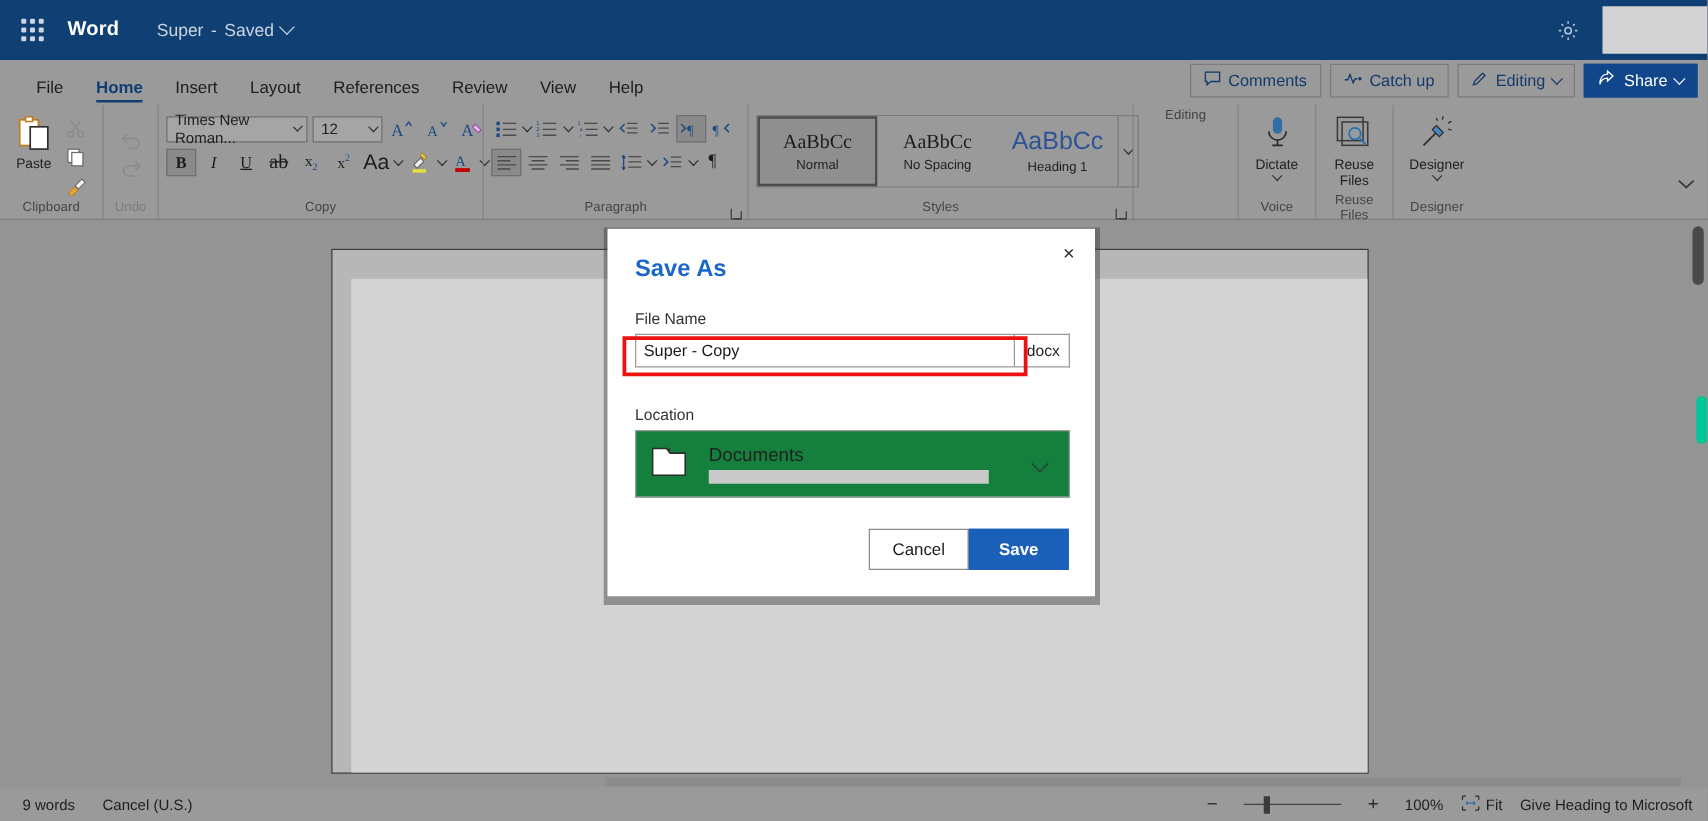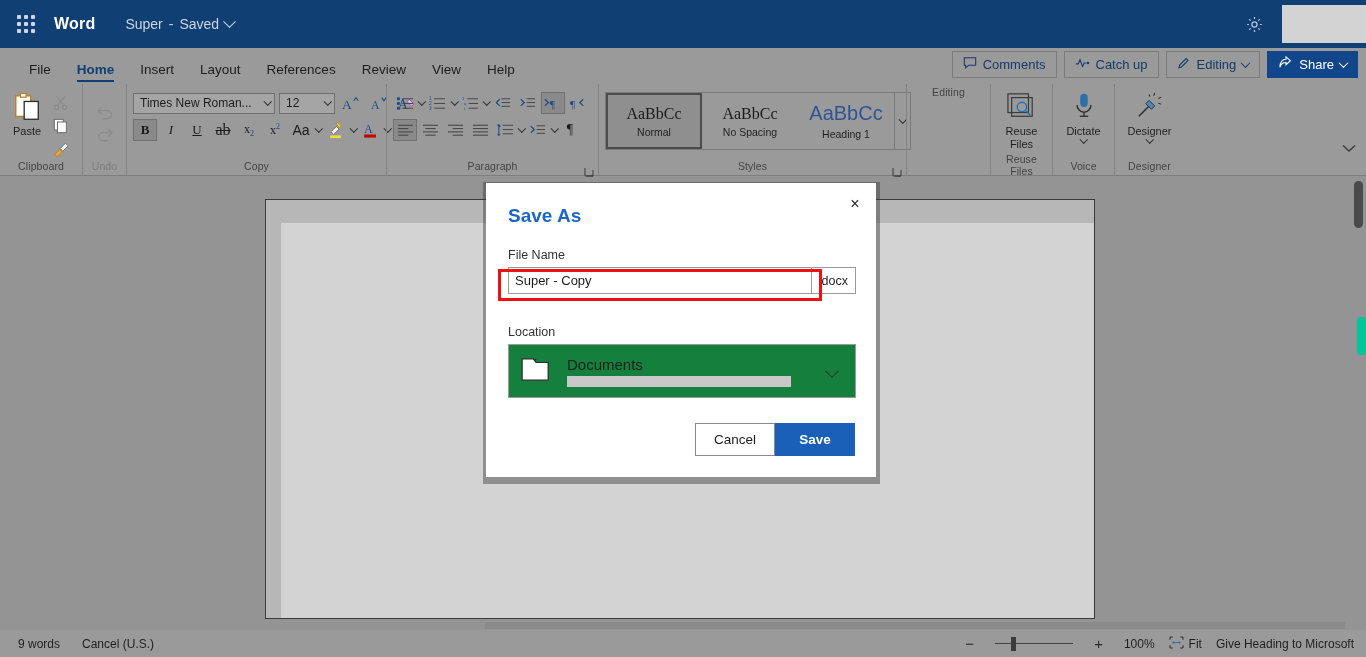--- a/index.html
+++ b/index.html
@@ -303,21 +303,21 @@
             <polyline points="14.5,4.5 18.8,8.6 14.5,12.5" fill="none" stroke="#8c8c8c" stroke-width="1.6"></polyline>
           </svg>
       </div>
     </div>
     <div class="group-label" style="color:#7d7d7d">Undo</div>
   </div>
 
   <div class="group" style="width:260px;">
     <div class="group-body" style="flex-direction:column;align-items:flex-start;gap:5px;padding-top:6px;justify-content:flex-start;">
       <div style="display:flex;gap:4px;align-items:center;">
-        <div class="combo" style="width:142px;">
+        <div class="combo" style="width:113px;">
           <span>Times New Roman...</span>
           <span class="mini-chev"></span>
         </div>
         <div class="combo" style="width:56px;">
           <span>12</span>
           <span class="mini-chev"></span>
         </div>
         <div class="sq">
           <svg width="18" height="17" viewBox="0 0 20 18">
               <text x="0" y="15" font-family="Liberation Serif, serif" font-size="15" fill="#1c4a86">A</text>
@@ -350,21 +350,21 @@
         <div class="sq">
             <span style="font-size:16px;color:#1b1b1b;text-decoration:line-through;font-family:'Liberation Serif',serif;">ab</span>
           </div>
         <div class="sq">
             <span style="font-size:12px;color:#1b1b1b;font-family:'Liberation Serif',serif;">x<sub style="color:#1c4a86;font-size:8px;">2</sub></span>
           </div>
         <div class="sq">
             <span style="font-size:12px;color:#1b1b1b;font-family:'Liberation Serif',serif;">x<sup style="color:#1c4a86;font-size:8px;">2</sup></span>
           </div>
         <div class="sq">
-            <span style="font-size:14px;color:#1b1b1b;">Aa</span>
+            <span style="font-size:17px;color:#1b1b1b;">Aa</span>
           </div>
         <span class="mini-chev"></span>
         <div class="sq">
           <svg width="17" height="18" viewBox="0 0 18 20">
               <path d="M4 12l6-6 3 3-6 6z" fill="#f2f2f2" stroke="#6a6a6a" stroke-width="1"></path>
               <path d="M9.5 3.5l4 4 2-2-4-4z" fill="#e8c547" stroke="#a8881d" stroke-width=".9"></path>
               <rect x="3" y="16" width="12" height="3" fill="#e8e03c"></rect>
             </svg>
         </div>
         <span class="mini-chev"></span>
@@ -565,55 +565,55 @@
     <span class="dlg-launch">
       <svg width="10" height="10" viewBox="0 0 10 10">
           <path d="M1 1v8h8" fill="none" stroke="#3b3b3b" stroke-width="1"></path>
           <polyline points="9,3 9,9 3,9" fill="none" stroke="#3b3b3b" stroke-width="1"></polyline>
         </svg>
     </span>
   </div>
 
   <div class="group" style="width:84px;">
     <div class="group-label">Editing</div>
+  </div>
+
+  <div class="group" style="width:62px;align-items:center;">
+    <div class="group-body" style="justify-content:center;padding-top:4px;align-items:flex-start;">
+      <div class="ico-btn">
+        <span>
+          <svg width="26" height="28" viewBox="0 0 26 30">
+            <rect x="9" y="2" width="8" height="14" rx="4" fill="#2f6fa8"></rect>
+            <path d="M5.5 14a7.5 7.5 0 0 0 15 0" fill="none" stroke="#2b2b2b" stroke-width="1.4"></path>
+            <line x1="13" y1="21.5" x2="13" y2="26" stroke="#2b2b2b" stroke-width="1.4"></line>
+            <line x1="8.5" y1="26" x2="17.5" y2="26" stroke="#2b2b2b" stroke-width="1.4"></line>
+          </svg>
+        </span>
+        <span class="lbl">Dictate</span>
+        <span class="mini-chev" style="margin-top:1px;"></span>
+      </div>
+    </div>
+    <div class="group-label">Voice</div>
   </div>
 
   <div class="group" style="width:62px;align-items:center;">
     <div class="group-body" style="justify-content:center;padding-top:4px;align-items:flex-start;">
       <div class="ico-btn">
         <span>
           <svg width="30" height="28" viewBox="0 0 32 30">
             <rect x="2" y="2" width="22" height="20" fill="none" stroke="#3a3a3a" stroke-width="1.3"></rect>
             <rect x="6" y="6" width="22" height="20" fill="none" stroke="#3a3a3a" stroke-width="1.3"></rect>
             <circle cx="17" cy="16" r="5" fill="none" stroke="#1c6fb8" stroke-width="1.4"></circle>
             <line x1="21" y1="20" x2="26" y2="25" stroke="#1c6fb8" stroke-width="1.4"></line>
           </svg>
         </span>
         <span class="lbl" style="line-height:13px;text-align:center;"><span>Reuse</span><br><span>Files</span></span>
       </div>
     </div>
     <div class="group-label">Reuse Files</div>
-  </div>
-
-  <div class="group" style="width:62px;align-items:center;">
-    <div class="group-body" style="justify-content:center;padding-top:4px;align-items:flex-start;">
-      <div class="ico-btn">
-        <span>
-          <svg width="26" height="28" viewBox="0 0 26 30">
-            <rect x="9" y="2" width="8" height="14" rx="4" fill="#2f6fa8"></rect>
-            <path d="M5.5 14a7.5 7.5 0 0 0 15 0" fill="none" stroke="#2b2b2b" stroke-width="1.4"></path>
-            <line x1="13" y1="21.5" x2="13" y2="26" stroke="#2b2b2b" stroke-width="1.4"></line>
-            <line x1="8.5" y1="26" x2="17.5" y2="26" stroke="#2b2b2b" stroke-width="1.4"></line>
-          </svg>
-        </span>
-        <span class="lbl">Dictate</span>
-        <span class="mini-chev" style="margin-top:1px;"></span>
-      </div>
-    </div>
-    <div class="group-label">Voice</div>
   </div>
 
   <div class="group" style="width:70px;align-items:center;">
     <div class="group-body" style="justify-content:center;padding-top:4px;align-items:flex-start;">
       <div class="ico-btn">
         <span>
           <svg width="28" height="28" viewBox="0 0 30 30">
             <path d="M3 26l14-14" stroke="#2b2b2b" stroke-width="1.5" fill="none"></path>
             <path d="M14 9l6 6-3.5 3.5-6-6z" fill="#4a87c4" stroke="#2b2b2b" stroke-width="1"></path>
             <g stroke="#2b2b2b" stroke-width="1.1">

